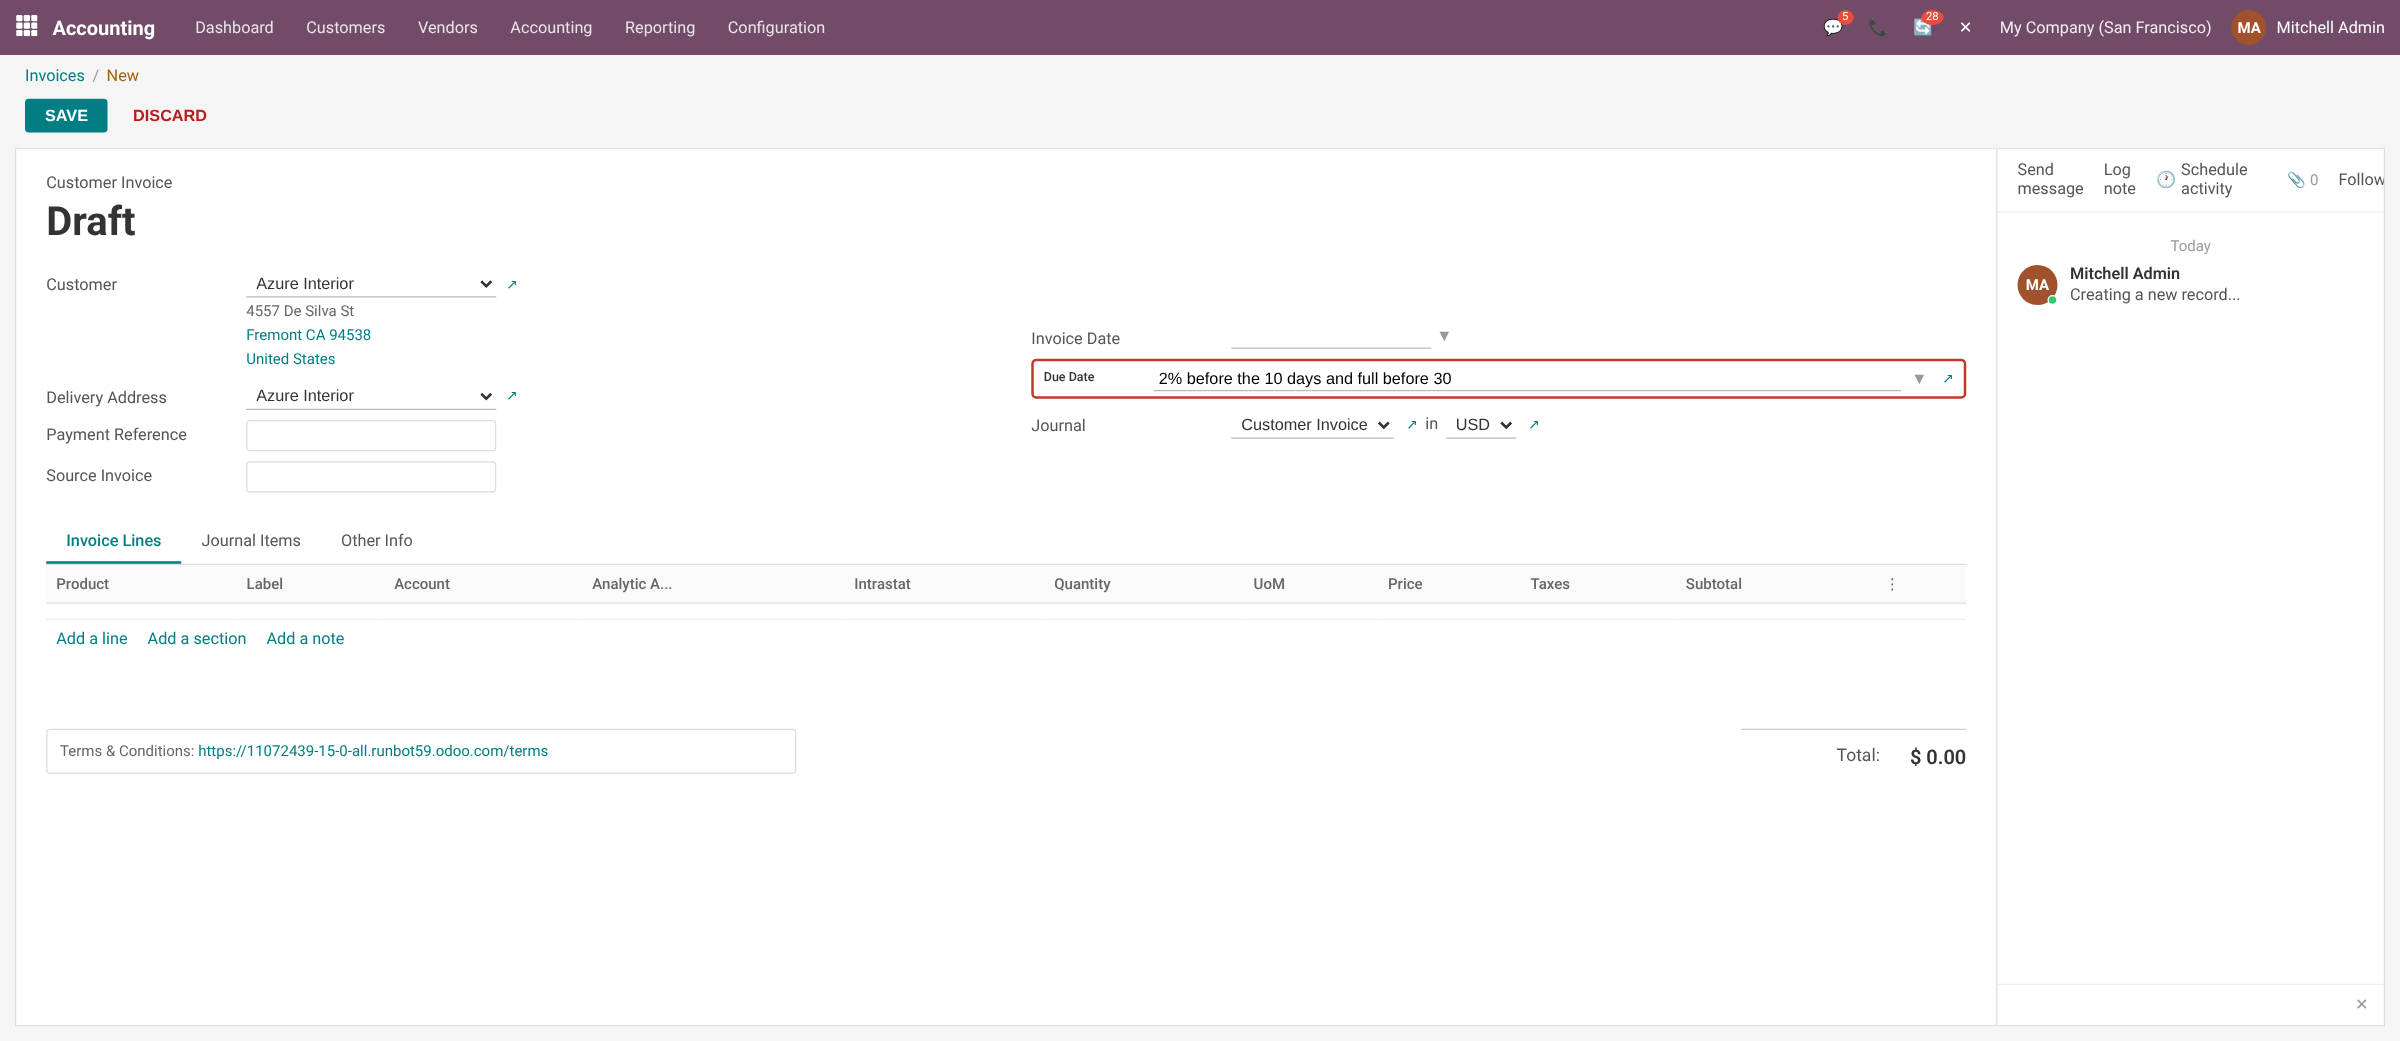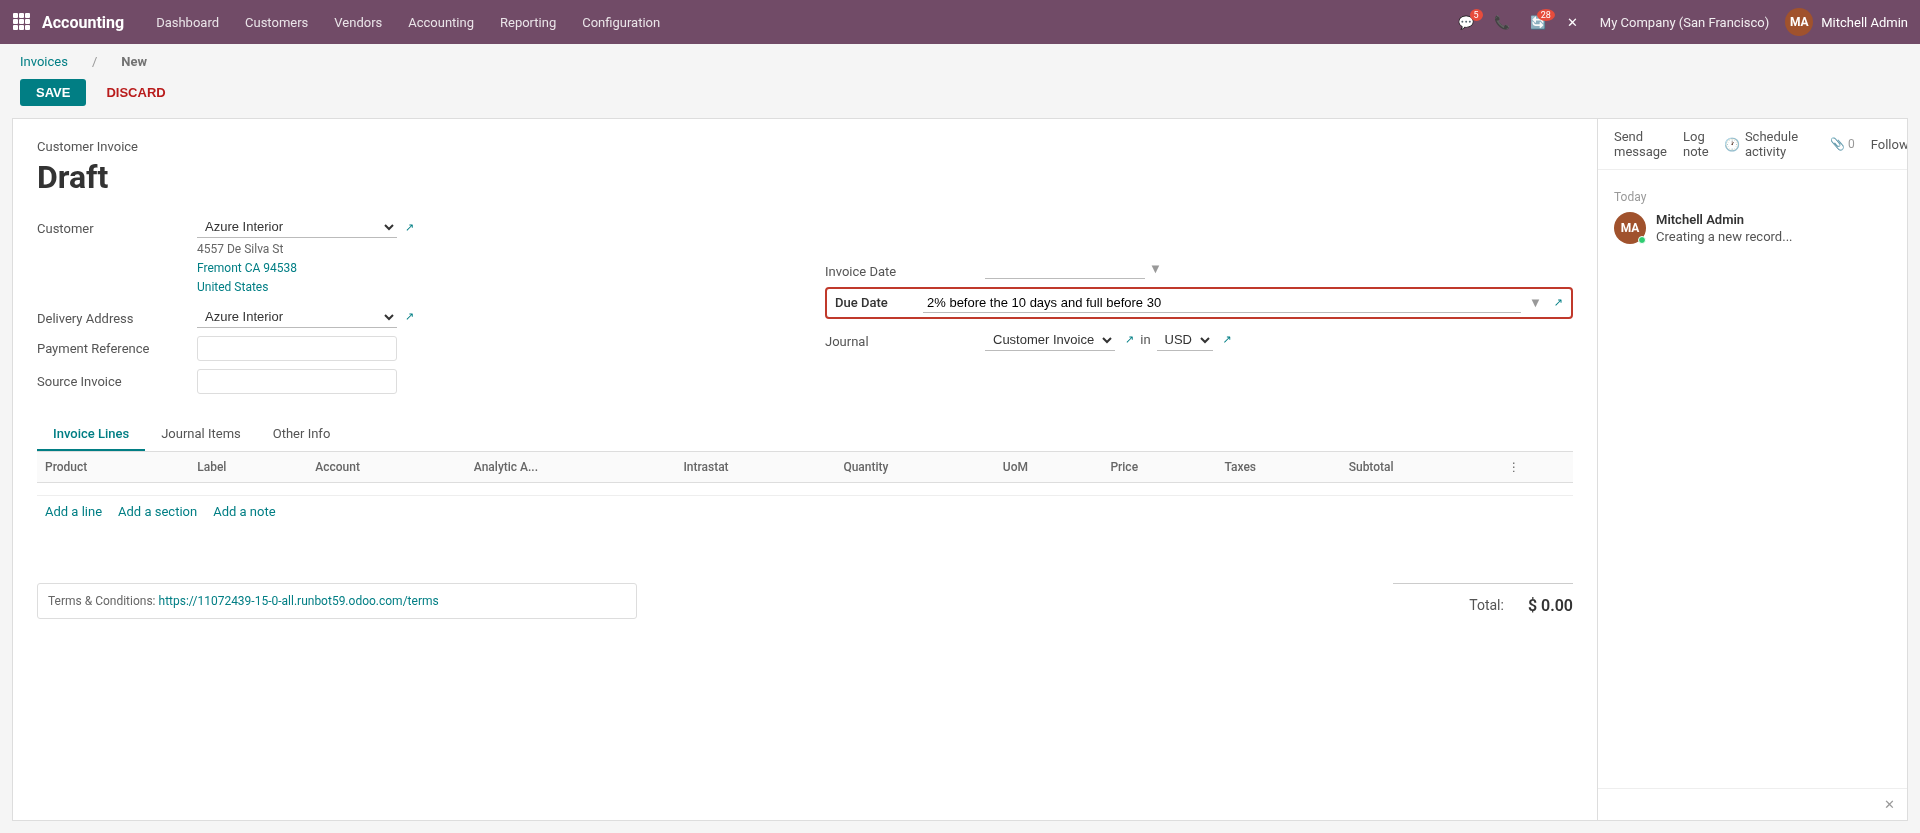--- a/index.html
+++ b/index.html
@@ -54,26 +54,26 @@
       display: flex; align-items: center; justify-content: center;
       color: white; font-size: 12px; font-weight: bold;
     }
     .user-name { color: white; font-size: 13px; }
 
     
     .breadcrumb-bar {
       padding: 10px 20px 6px;
       display: flex;
       align-items: center;
-      gap: 24px;
+      gap: 6px;
       font-size: 13px;
     }
     .breadcrumb-link { color: #017E84; cursor: pointer; }
     .breadcrumb-sep { color: #999; }
-    .breadcrumb-current { color: #737373; font-weight: bold; }
+    .breadcrumb-current { color: #a16207; }
 
     
     .action-bar {
       padding: 4px 20px 12px;
       display: flex;
       gap: 8px;
     }
     .btn-save {
       background: #017E84;
       color: white;
@@ -205,20 +205,21 @@
     .chatter-divider { flex: 1; }
     .chatter-count {
       color: #999;
       font-size: 12px;
       display: flex;
       align-items: center;
       gap: 3px;
     }
     .chatter-body { flex: 1; overflow-y: auto; padding: 12px 16px; }
     .date-divider {
+      text-align: center;
       color: #999;
       font-size: 12px;
       margin: 8px 0;
     }
     .message-item {
       display: flex;
       gap: 10px;
       margin-bottom: 12px;
     }
     .msg-avatar {
@@ -422,21 +423,21 @@
               <div class="field-label">Invoice Date</div>
               <div class="field-value">
                 <div style="display:flex; align-items:center; gap:4px;">
                   <input class="inline-input" value="" style="width: 160px;">
                   <span style="color:#999; cursor:pointer;">▼</span>
                 </div>
               </div>
             </div>
 
             <div style="border: 2px solid #c0392b; border-radius:4px; padding:4px 8px; display:flex; align-items:center; gap:8px; margin-bottom:10px;">
-              <div style="font-size:13px; color:#333; font-weight:500; min-width:80px;">Due Date</div>
+              <div style="font-size:10px; color:#333; font-weight:500; min-width:80px;">Due Date</div>
               <input style="flex: 1 1 0%; border-top: none; border-right: none; border-left: none; border-image: initial; outline: none; font-size: 13px; border-bottom: 1px solid rgb(187, 187, 187); padding: 2px 4px;" value="2% before the 10 days and full before 30">
               <span style="color:#999; cursor:pointer;">▼</span>
               <span class="ext-link">↗</span>
             </div>
 
             <div class="field-row">
               <div class="field-label">Journal</div>
               <div class="field-value">
                 <div style="display:flex; align-items:center; gap:6px;">
                   <select class="inline-select">

